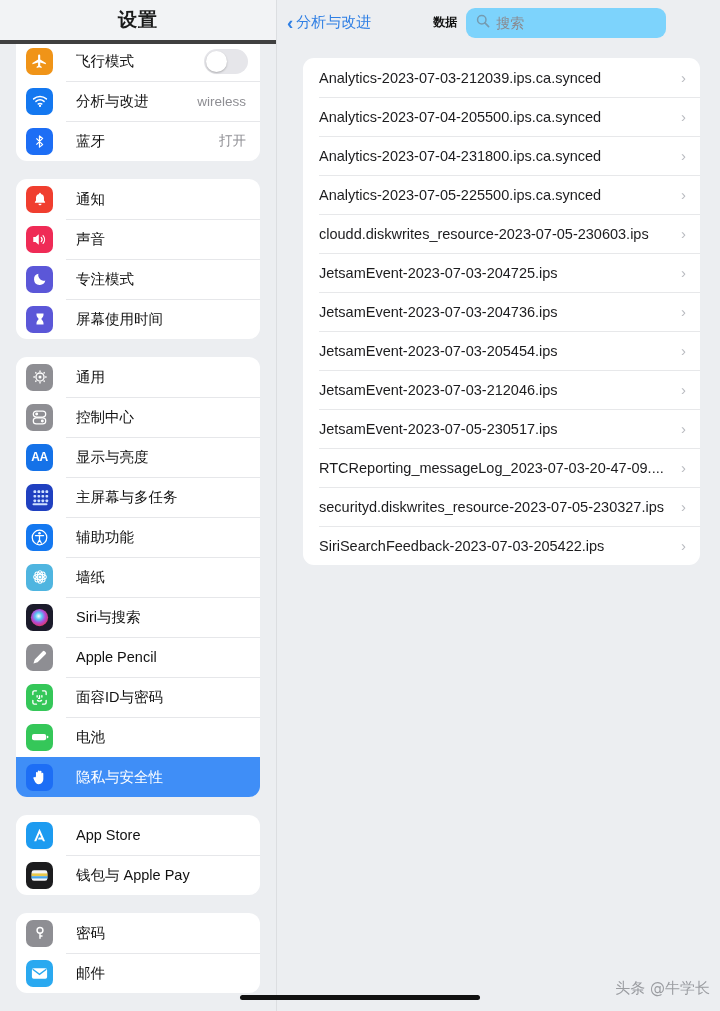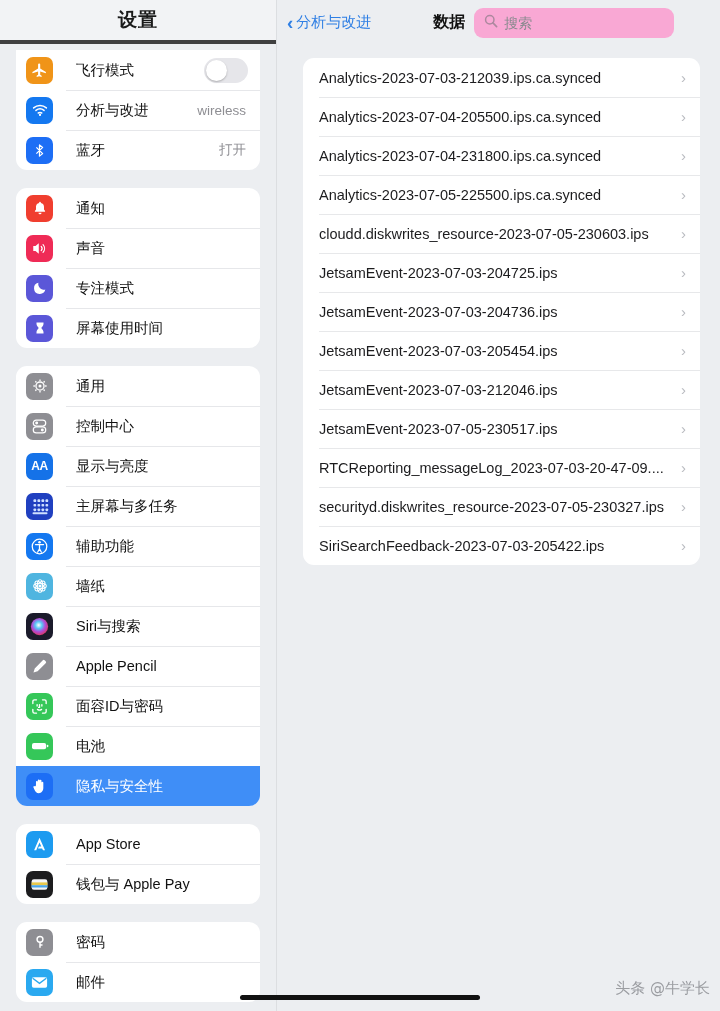--- a/index.html
+++ b/index.html
@@ -37,21 +37,21 @@
   }
   #sidebar-title {
     font-size: 19px;
     font-weight: bold;
     color: #1a1a1a;
     letter-spacing: 1px;
   }
   #sidebar-scroll {
     position: absolute;
     top: 45px; left: 0; right: 0; bottom: 0;
-    padding: 13px 16px;
+    padding: 4px 16px;
   }
   .sb-group {
     background: #ffffff;
     border-radius: 11px;
     overflow: hidden;
     margin-bottom: 18px;
   }
   .sb-group.first { margin-top: -8px; border-radius: 0 0 11px 11px; }
   .sb-row {
     display: flex;
@@ -145,31 +145,31 @@
     white-space: nowrap;
   }
   #back-chevron {
     font-size: 19px;
     font-weight: 600;
     margin-right: 3px;
     line-height: 1;
     display: block;
   }
   #detail-title {
-    font-size: 16px;
+    font-size: 12px;
     font-weight: bold;
     color: #111;
     margin-left: 62px;
     margin-right: 9px;
     white-space: nowrap;
   }
   #search-box {
     flex: 1;
     height: 30px;
-    background: #f9a8d4;
+    background: #7dd3fc;
     border-radius: 9px;
     display: flex;
     align-items: center;
     padding: 0 10px;
     max-width: 200px;
   }
   #search-icon { margin-right: 6px; display: block; opacity: .55; }
   #search-input {
     border: none; outline: none; background: transparent;
     font-family: inherit;

